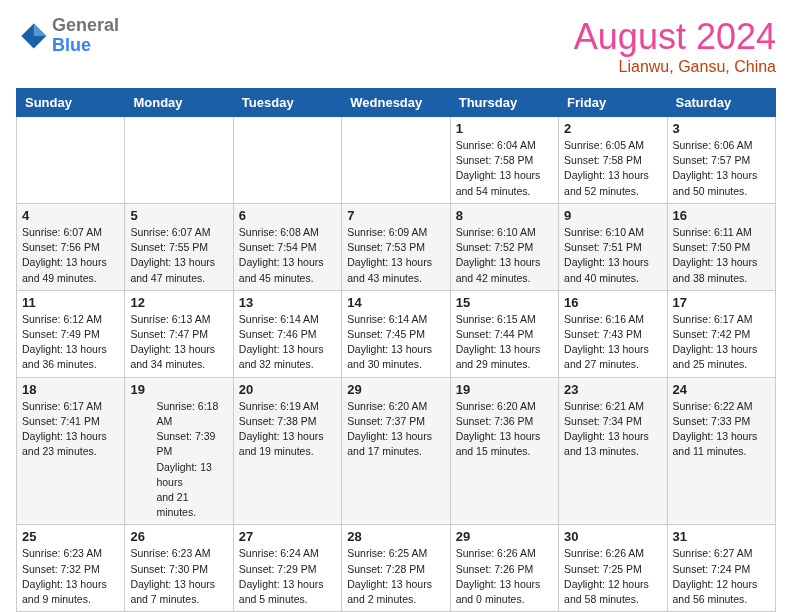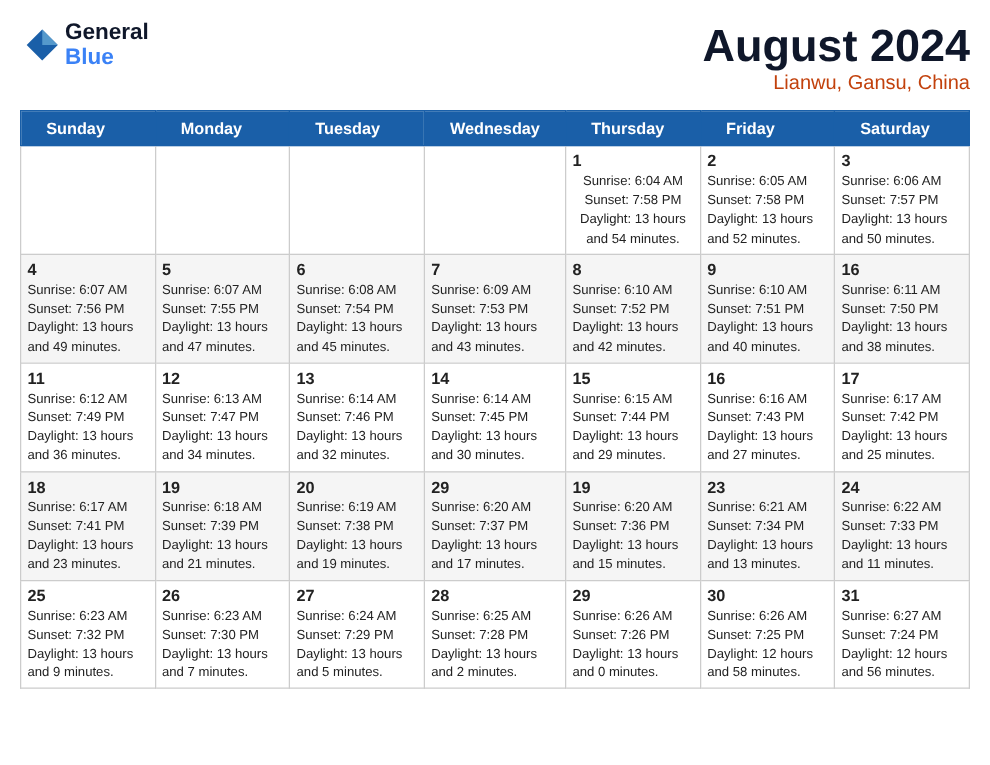--- a/index.html
+++ b/index.html
@@ -19,48 +19,48 @@
     .logo {
       display: flex;
       align-items: center;
       gap: 4px;
     }
     .logo-text {
       font-size: 18px;
       font-weight: bold;
       line-height: 1.1;
     }
-    .logo-general { color: #0f172a; }
+    .logo-general { color: #737373; }
     .logo-blue { color: #3b82f6; }
     .logo-icon {
       width: 32px;
       height: 32px;
     }
     .title-block {
       text-align: right;
     }
     .month-title {
       font-size: 36px;
-      font-weight: bold;
-      color: #0f172a;
+      font-weight: normal;
+      color: #ec4899;
     }
     .location {
       font-size: 16px;
       color: #c2410c;
     }
     .calendar {
       width: 100%;
       border-collapse: collapse;
     }
     .calendar th {
       background: #1a5fa8;
       color: #fff;
       font-size: 13px;
       font-weight: bold;
-      padding: 6px 20px;
+      padding: 6px 8px;
       text-align: left;
       border: 1px solid #1a5fa8;
     }
     .calendar td {
       vertical-align: top;
       border: 1px solid #ccc;
       padding: 4px 5px;
       width: 108px;
       min-height: 80px;
       font-size: 11px;
@@ -117,21 +117,21 @@
       </tr>
   </thead>
   <tbody id="calendar-body">
   <tr>
         <td class="empty-cell"></td>
         <td class="empty-cell"></td>
         <td class="empty-cell"></td>
         <td class="empty-cell"></td>
         <td>
           <span class="day-num">1</span>
-          <div class="day-info" style="white-space: pre-line; text-align: center;">Sunrise: 6:04 AM
+          <div class="day-info" style="white-space: pre-line;">Sunrise: 6:04 AM
 Sunset: 7:58 PM
 Daylight: 13 hours
 and 54 minutes.</div>
         </td>
         <td>
           <span class="day-num">2</span>
           <div class="day-info" style="white-space: pre-line;">Sunrise: 6:05 AM
 Sunset: 7:58 PM
 Daylight: 13 hours
 and 52 minutes.</div>
@@ -249,21 +249,21 @@
       <tr>
         <td>
           <span class="day-num">18</span>
           <div class="day-info" style="white-space: pre-line;">Sunrise: 6:17 AM
 Sunset: 7:41 PM
 Daylight: 13 hours
 and 23 minutes.</div>
         </td>
         <td>
           <span class="day-num">19</span>
-          <div class="day-info" style="white-space: pre-line;">Sunrise: 6:18 AM
+          <div class="day-info" style="white-space: pre-line; margin-left: 26px;">Sunrise: 6:18 AM
 Sunset: 7:39 PM
 Daylight: 13 hours
 and 21 minutes.</div>
         </td>
         <td>
           <span class="day-num">20</span>
           <div class="day-info" style="white-space: pre-line;">Sunrise: 6:19 AM
 Sunset: 7:38 PM
 Daylight: 13 hours
 and 19 minutes.</div>

